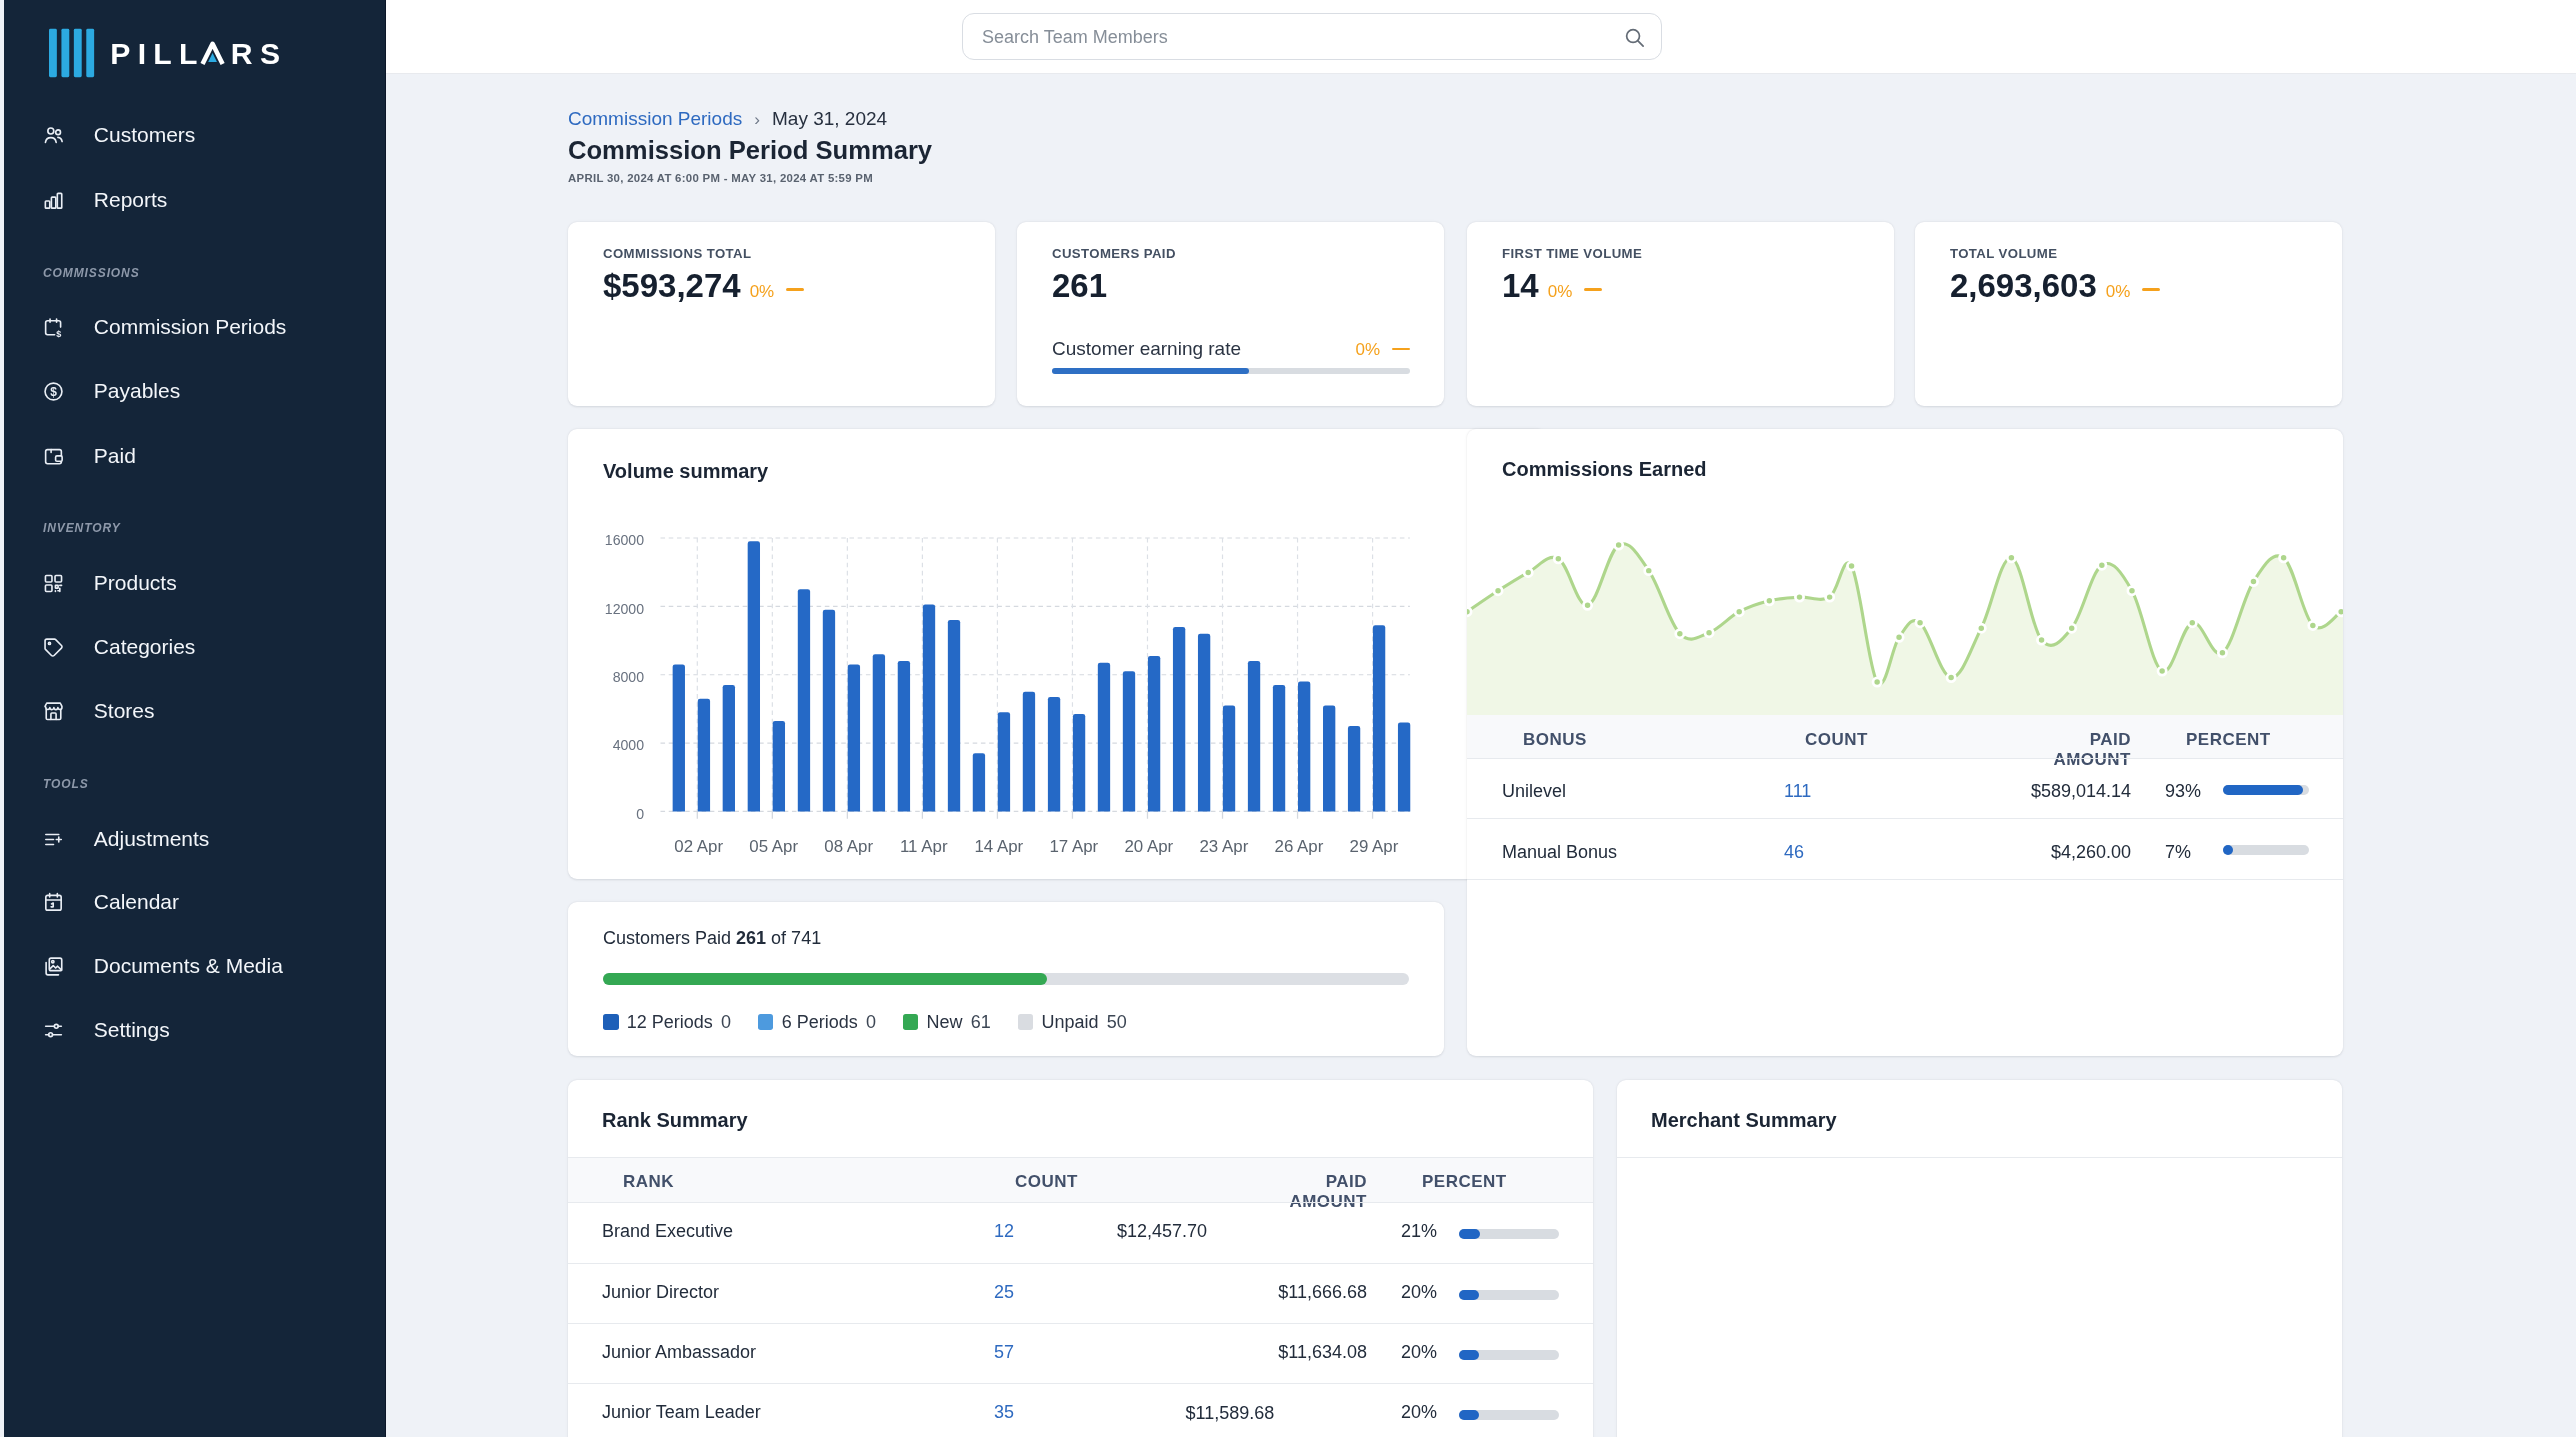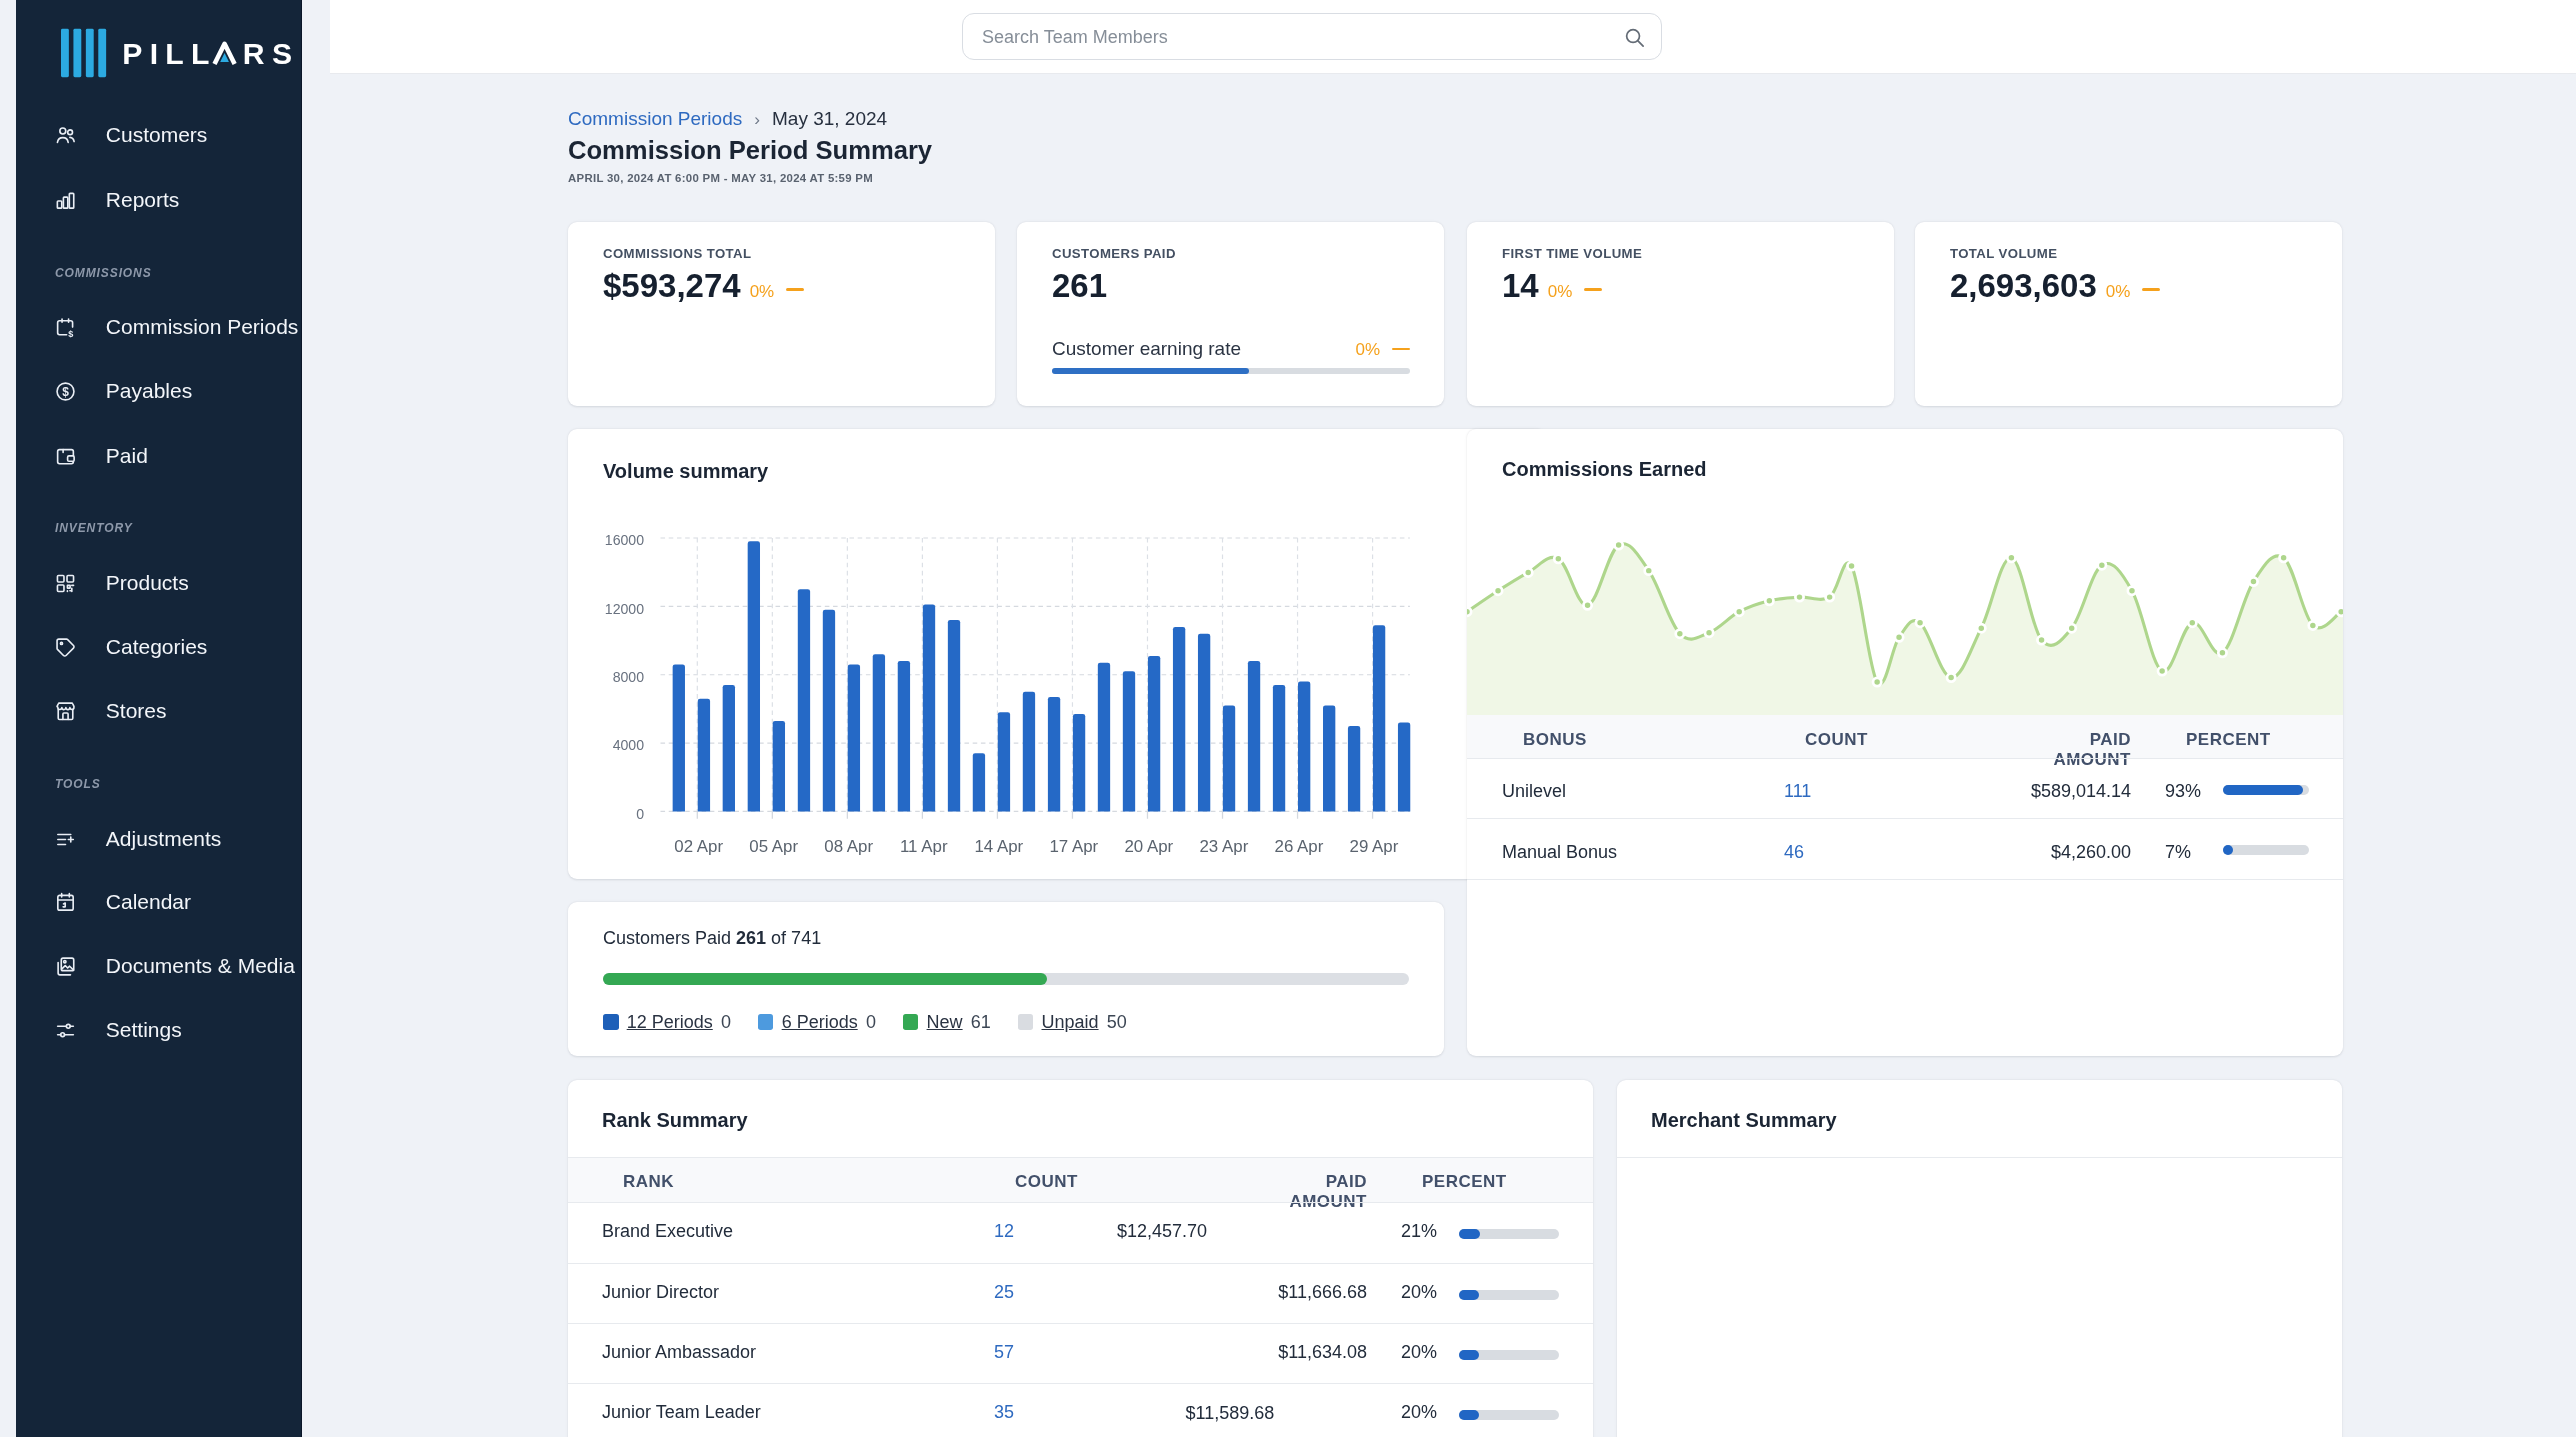--- a/index.html
+++ b/index.html
@@ -1,16 +1,16 @@
 <!DOCTYPE html>
 <html style="font-size:14.6px"><head><meta charset="utf-8"><title>Commission Period Summary</title>
 <style>
 * { margin:0; padding:0; box-sizing:border-box; }
 html,body { width:2576px; height:1437px; overflow:hidden; font-family:"Liberation Sans", sans-serif; background:#eff2f7; }
-#sidebar { position:absolute; left:16px; top:0; width:286px; height:1437px; background:#142539; border-right:1.8px solid #0b1628; }
+#sidebar { position:absolute; left:4px; top:0; width:382px; height:1437px; background:#142539; border-right:1.8px solid #0b1628; }
 .nav-item { position:absolute; left:38px; height:44px; display:flex; align-items:center; color:#f3f6fa;gap:16px; }
 .nav-ic { width:23px; height:23px; display:inline-block; color:#e9eef5; }
 .nav-ic svg { width:23px; height:23px; }
 .nav-tx { margin-left:12.8px; font-size:21px; }
 .nav-hdr { position:absolute; left:39px; font-size:12px; font-weight:bold; color:#8e99aa; letter-spacing:0.9px;font-style:italic; }
 #topbar { position:absolute; left:330px; top:0; width:2246px; height:74px; background:#fff; border-bottom:0.9px solid #e8eaee; }
 #search { position:absolute; left:962px; top:12.8px; width:700px; height:47px; background:#fff; border:0.9px solid #d9dde3; border-radius:12px; }
 #search .ph { position:absolute; left:19px; top:13.7px; font-size:18px; color:#868e98; }
 #search svg { position:absolute; right:14.6px; top:12px; width:23px; height:23px; }
 .card { position:absolute; background:#fff; border-radius:9px; box-shadow:0 0.9px 1.8px rgba(23,31,49,.08), 0 0.9px 3.7px rgba(23,31,49,.05); }
@@ -24,21 +24,21 @@
 .crumb .sep { color:#707a89; margin:0 12px; font-size:17.3px; }
 #h1 { position:absolute; left:568px; top:138px; font-size:25.6px; font-weight:bold; color:#1b2534; line-height:1; }
 #caps { position:absolute; left:568px; top:173px; font-size:11.4px; font-weight:bold; color:#59626f; letter-spacing:0.3px; line-height:1; }
 .thead { position:absolute; left:0; width:100%; background:#f8f9fb; }
 .thead span { position:absolute; top:14.6px; font-size:17px; font-weight:bold; color:#42506a; letter-spacing:0.5px;padding-left:21px; }
 .hline { position:absolute; left:0; width:100%; height:0.9px; background:#e7eaee; }
 .rowtx { position:absolute; font-size:18px; color:#222c3b; line-height:1.1; }
 .rowlink { position:absolute; font-size:18px; color:#2e6ac0; line-height:1.1; }
 .lg { display:inline-flex; align-items:center; margin-right:27px; }
 .sq { width:15.5px; height:15.5px; border-radius:2.7px; display:inline-block; }
-.lgt { margin-left:8.2px; font-size:18px; color:#2a3342;text-decoration:underline; }
+.lgt { margin-left:8.2px; font-size:18px; color:#2a3342; }
 .lgn { margin-left:8.2px; font-size:18px; color:#3c4654; }
 </style></head>
 <body>
 <div id="topbar"></div>
 <div id="search">
     <span class="ph">Search Team Members</span>
 <svg viewBox="0 0 24 24" fill="none" stroke="#646c76" stroke-width="1.8" stroke-linecap="round">
       <circle cx="10.5" cy="10.5" r="6.7"></circle>
       <path d="M15.6 15.6 21 21"></path>
     </svg>

